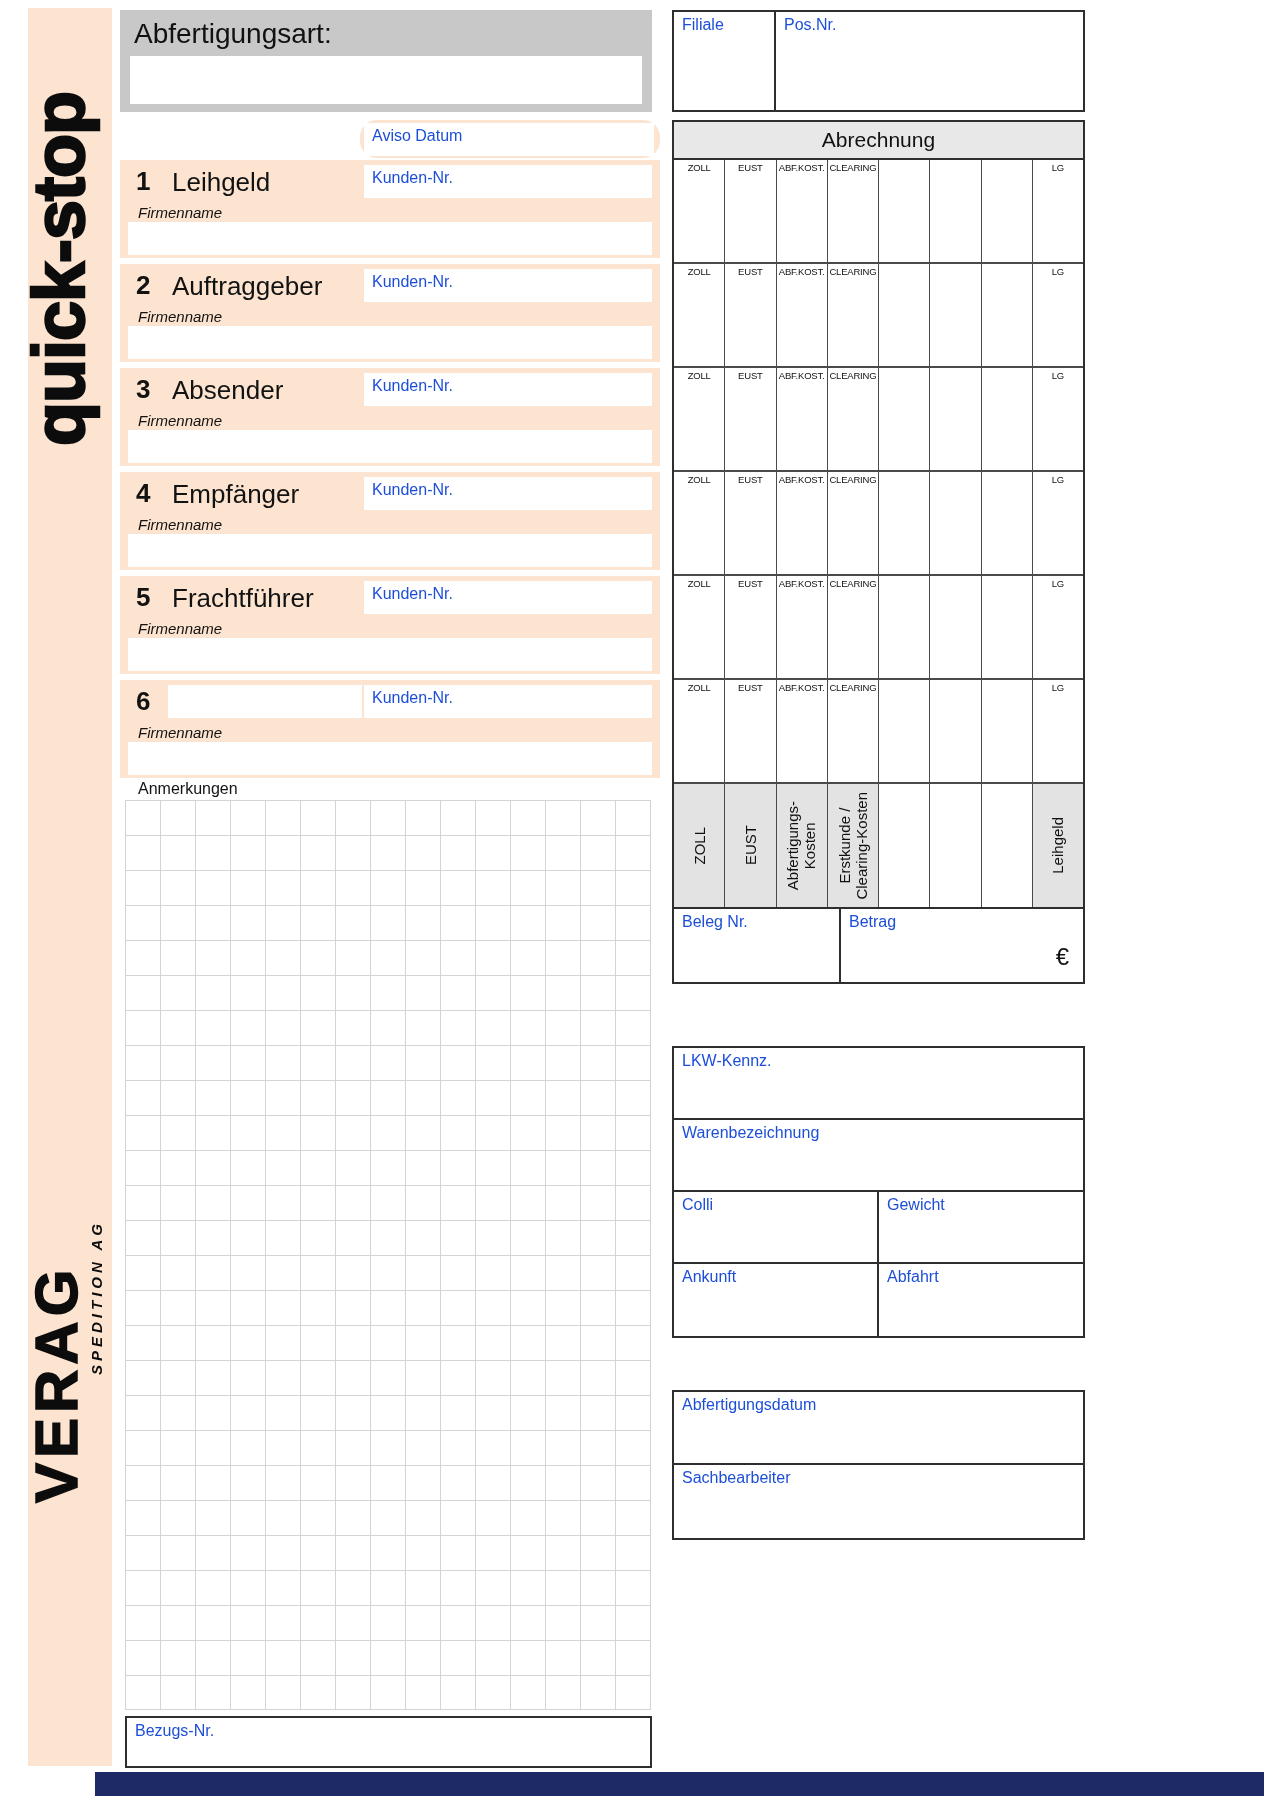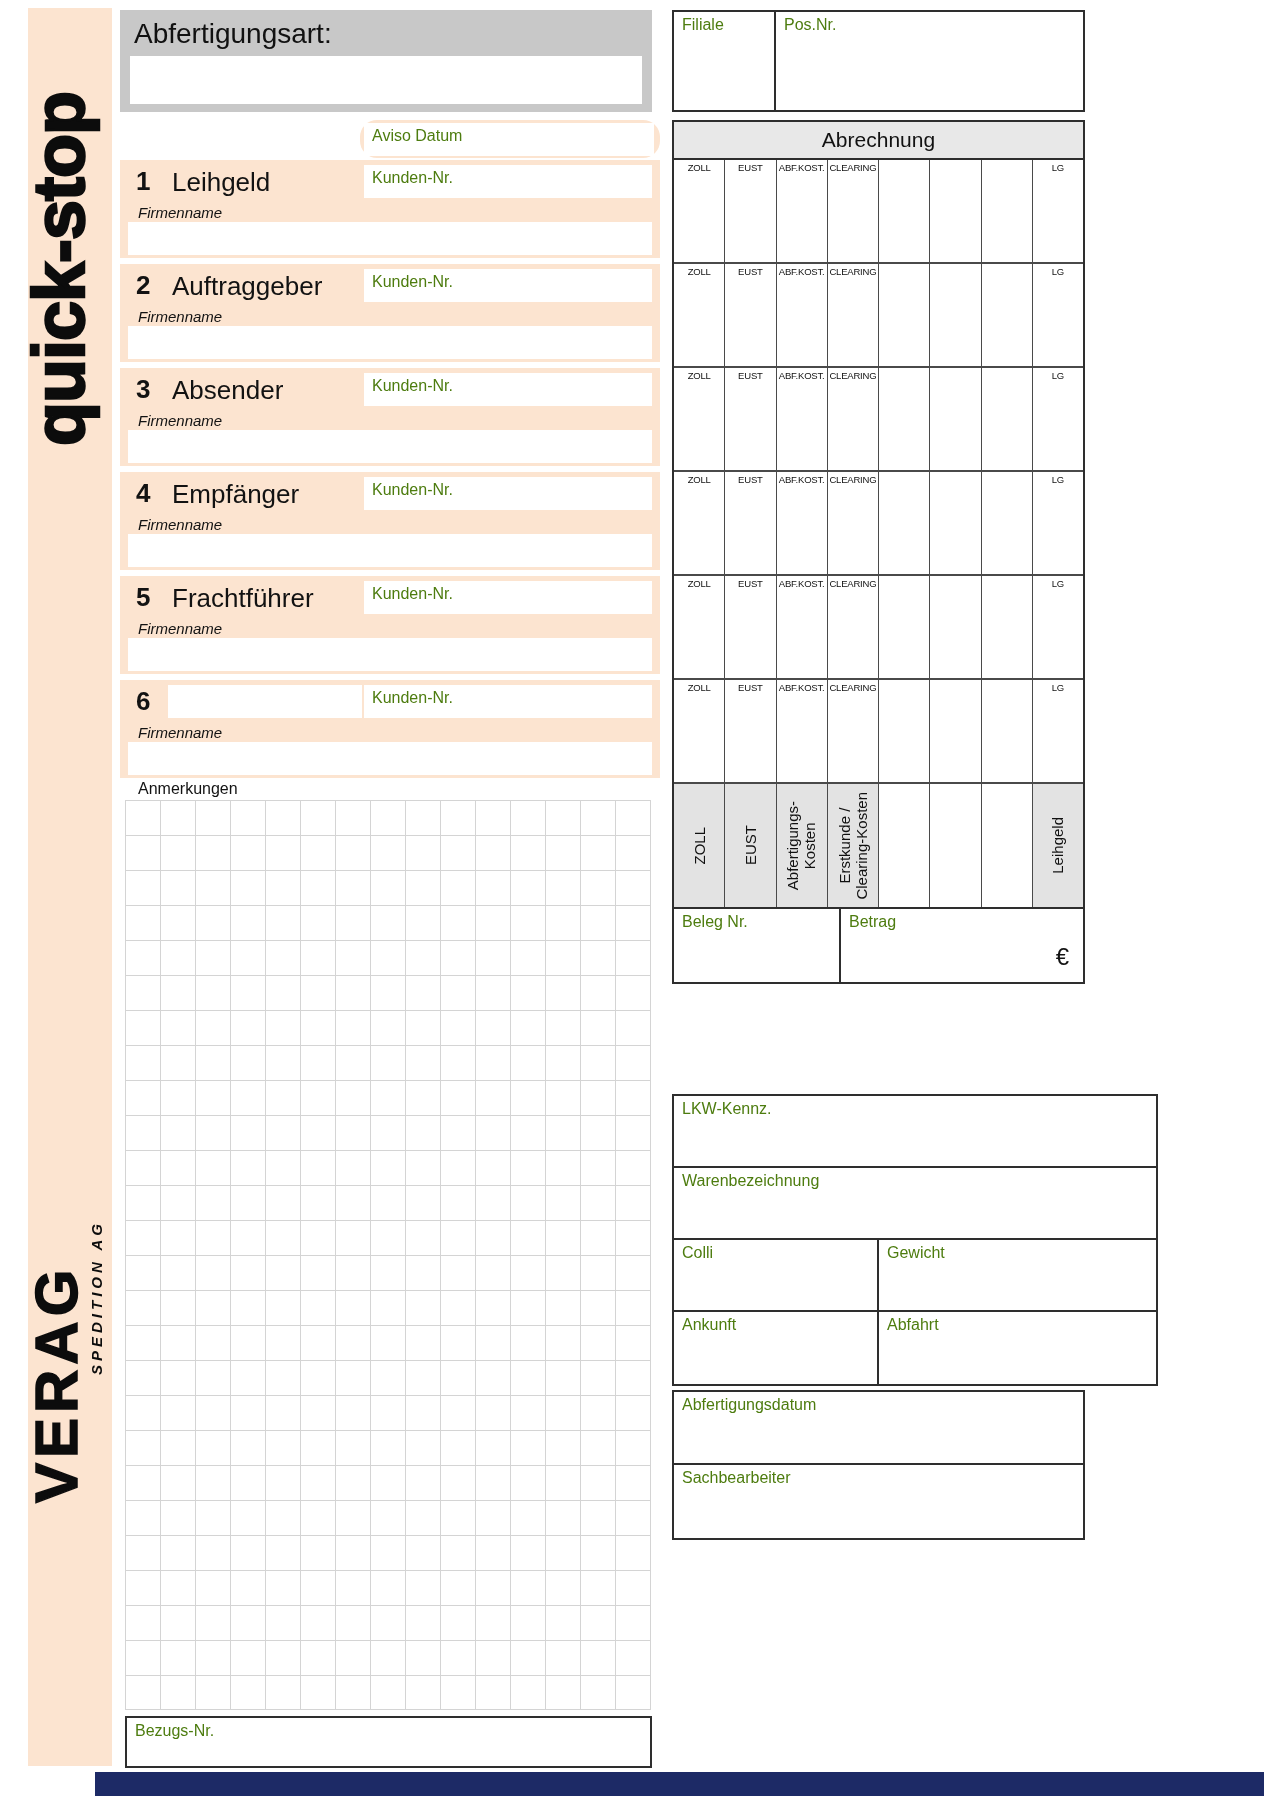--- a/index.html
+++ b/index.html
@@ -30,21 +30,21 @@
   }
 
   
   .abfert-box { left:120px; top:10px; width:532px; height:102px; background:#c8c8c8; }
   .abfert-label { position:absolute; left:14px; top:8px; font-size:28px; color:#111; }
   .abfert-input { position:absolute; left:10px; top:46px; width:512px; height:48px; background:#ffffff; }
 
   .filiale-box { left:672px; top:10px; width:413px; height:102px; border:2px solid #2e2e2e; display:flex; background:#fff; }
   .filiale-cell { width:102px; border-right:2px solid #2e2e2e; position:relative; }
   .posnr-cell { flex:1; position:relative;border-radius:28px; }
-  .cell-label { position:absolute; left:8px; top:4px; font-size:16px; color:#4d7c0f; white-space:nowrap; }
+  .cell-label { position:absolute; left:8px; top:4px; font-size:16px; color:#1d4ed8; white-space:nowrap; }
 
   
   .aviso-band { left:360px; top:120px; width:300px; height:38px; background:#fce4d0;border-radius:17px; }
   .aviso-input { position:absolute; left:4px; top:3px; width:290px; height:33px; background:#ffffff; }
 
   
   .section { left:120px; width:540px; height:98px; background:#fce4d0; }
   .sec-num  { position:absolute; left:16px; top:6px; font-size:26px; font-weight:bold; }
   .sec-title{ position:absolute; left:52px; top:7px; font-size:26px; }
   .sec-title-input { position:absolute; left:48px; top:5px; width:194px; height:33px; background:#ffffff; }
@@ -67,21 +67,21 @@
   .ab-foot-cell.labeled { background:#e3e3e3; }
   .vtext { writing-mode:vertical-rl; transform:rotate(180deg); font-size:15px; line-height:1.15;
            white-space:pre-line; text-align:center; color:#111; }
 
   .beleg-box { left:672px; top:907px; width:413px; height:77px; border:2px solid #2e2e2e; display:flex; background:#fff; }
   .beleg-cell { width:167px; border-right:2px solid #2e2e2e; position:relative; }
   .betrag-cell { flex:1; position:relative; }
   .euro { position:absolute; right:14px; top:34px; font-size:24px; }
 
   
-  .lkw-block { left:672px; top:1046px; width:486px; border:2px solid #2e2e2e; background:#fff;margin-top:48px; }
+  .lkw-block { left:672px; top:1046px; width:413px; border:2px solid #2e2e2e; background:#fff; }
   .lkw-row { position:relative; height:72px; border-bottom:2px solid #2e2e2e; }
   .lkw-block .lkw-row:last-child { border-bottom:none; }
   .lkw-split { display:flex; }
   .lkw-left { width:205px; border-right:2px solid #2e2e2e; position:relative; height:100%; }
   .lkw-right { flex:1; position:relative; height:100%; }
 
   .proc-block { left:672px; top:1390px; width:413px; border:2px solid #2e2e2e; background:#fff; }
   .proc-row { position:relative; height:73px; border-bottom:2px solid #2e2e2e; }
   .proc-block .proc-row:last-child { border-bottom:none; }
 

